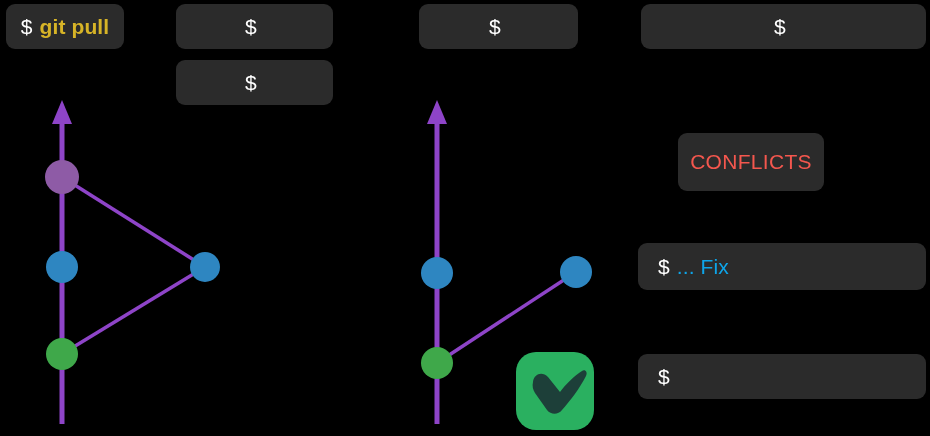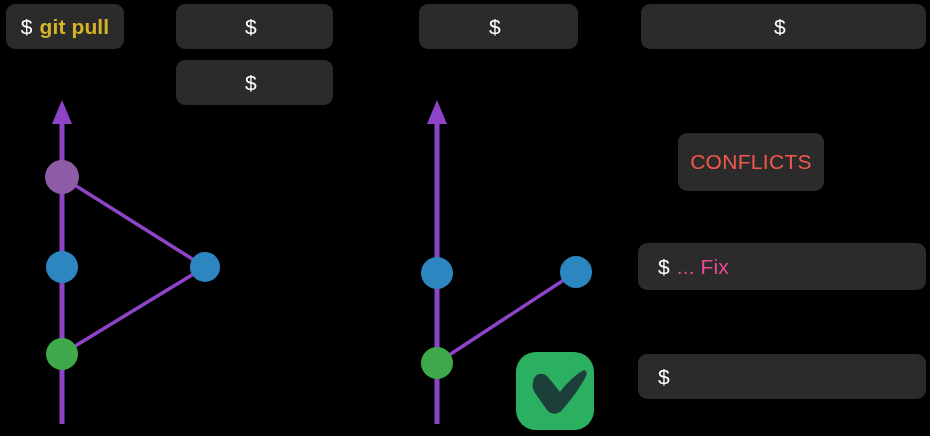--- a/index.html
+++ b/index.html
@@ -39,21 +39,21 @@
   }
   .chip.center { justify-content: center; }
   .chip.left   { justify-content: flex-start; padding-left: 20px; }
 
   .prompt {
     color: #ffffff;
     margin-right: 7px;
     font-size: 21px;
   }
   .cmd      { color: #d7b427; font-weight: bold; }
-  .cmd-pale { color: #ec4899; }
+  .cmd-pale { color: #0ea5e9; }
   .cmd-red  { color: #f4574e; letter-spacing: 0.3px; }
 
   
   #chip-git-pull        { left: 6px;   top: 4px;   width: 118px; height: 45px; }
   #chip-git-fetch       { left: 176px; top: 4px;   width: 157px; height: 45px; }
   #chip-git-merge       { left: 176px; top: 60px;  width: 157px; height: 45px; }
   #chip-git-rebase      { left: 419px; top: 4px;   width: 159px; height: 45px; }
   #chip-git-pull-rebase { left: 641px; top: 4px;   width: 285px; height: 45px; }
   #chip-conflicts       { left: 638px; top: 133px; width: 146px; height: 58px; margin-left: 40px; }
   #chip-fix             { left: 638px; top: 243px; width: 288px; height: 47px; }

